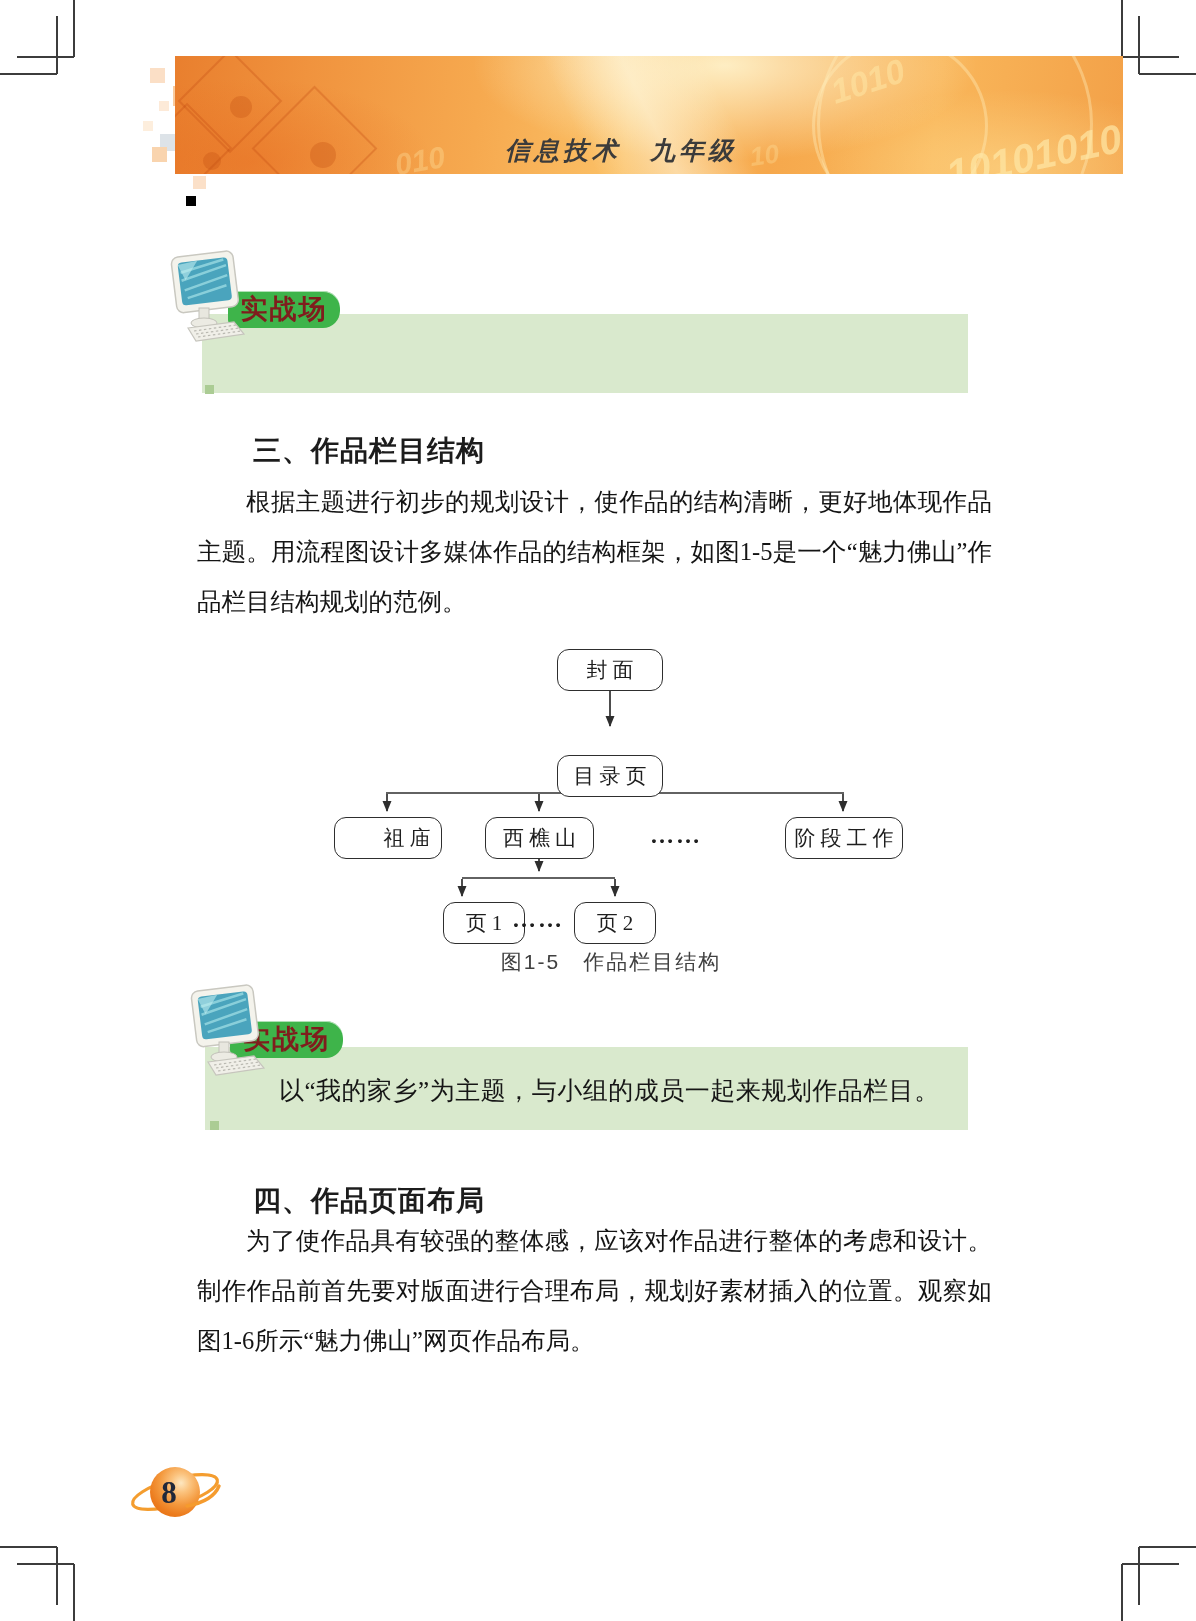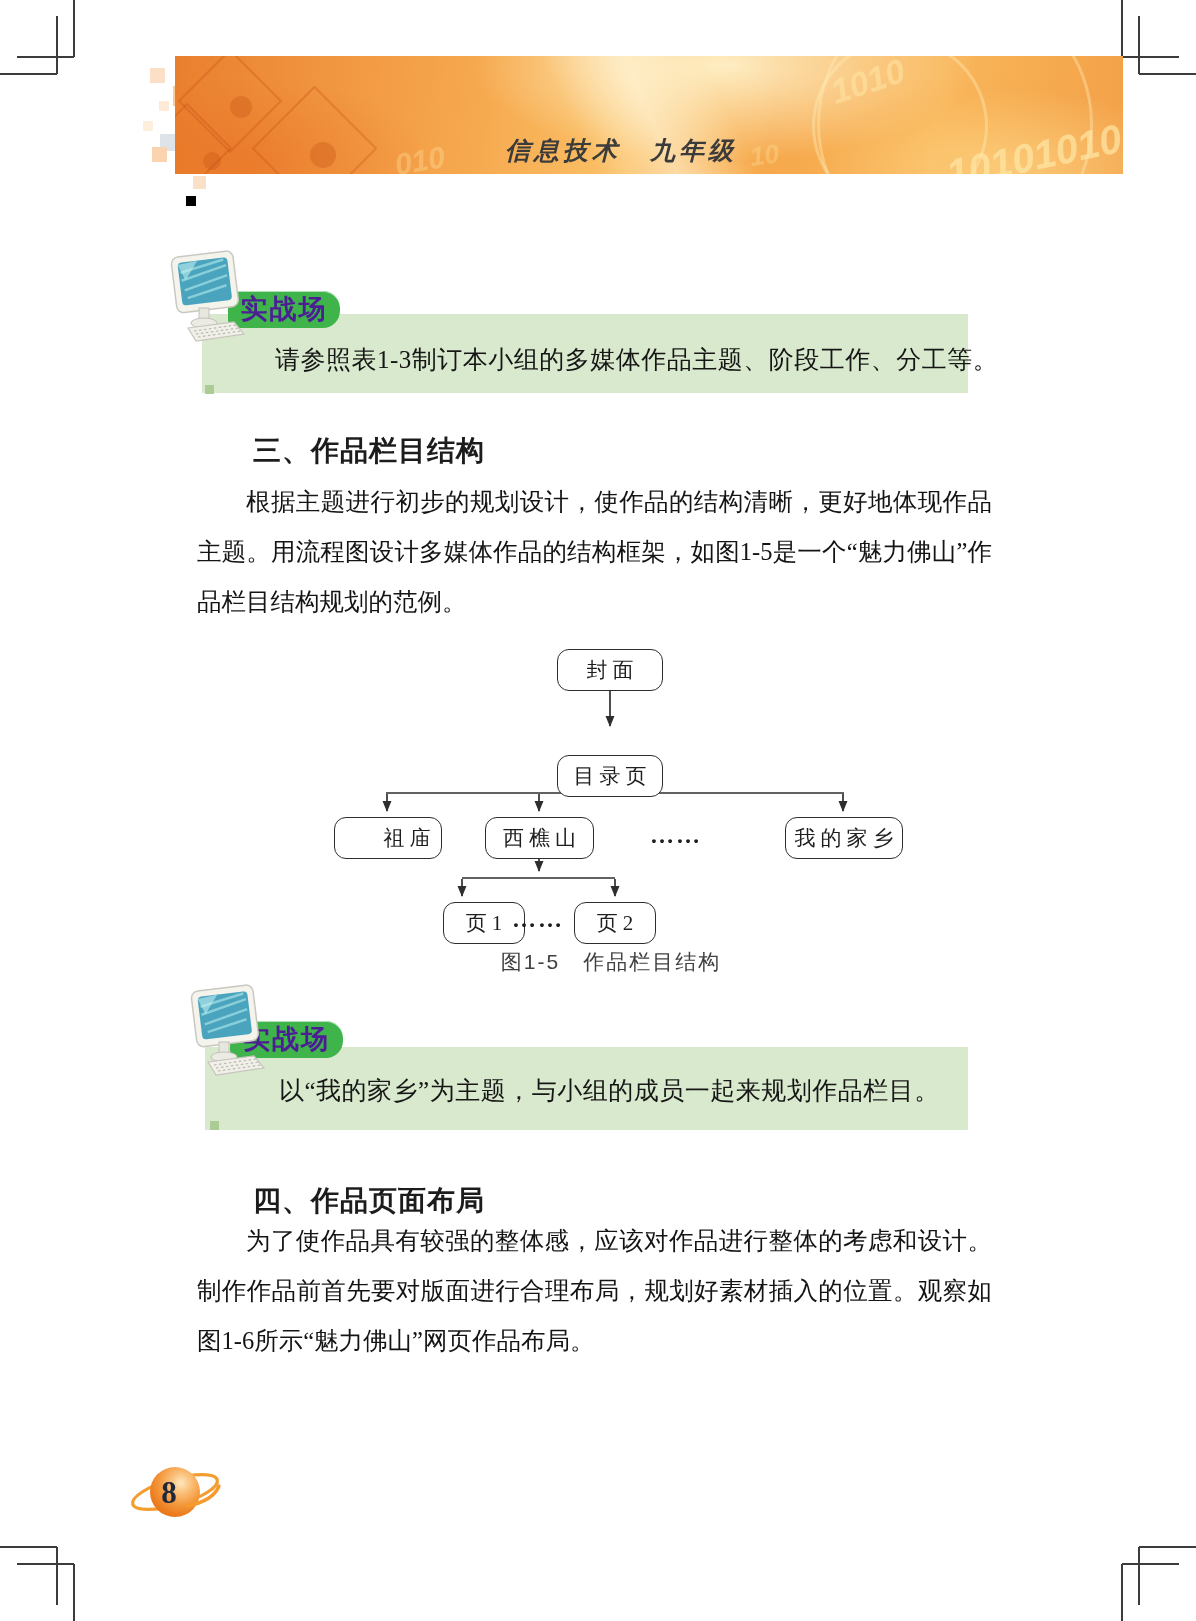--- a/index.html
+++ b/index.html
@@ -22,21 +22,21 @@
   .hex{position:absolute;border:2px solid rgba(190,70,15,.28);transform:rotate(45deg);}
   .moleculedot{position:absolute;border-radius:50%;background:rgba(195,80,20,.32);}
   .banner-title{position:absolute;left:505px;top:134px;width:240px;
       font-family:"Liberation Sans","DejaVu Sans",sans-serif;font-weight:bold;font-style:italic;
       font-size:25px;letter-spacing:4px;color:#3b3b3b;white-space:nowrap;}
 
   
   .greenbox{position:absolute;background:#d9e9cd;}
   .notch{position:absolute;width:9px;height:9px;background:#abcc94;}
   .badge{position:absolute;background:#3eb44a;border-radius:8px 17px 17px 8px;
-      color:#4c1d95;font-family:"Liberation Sans","DejaVu Sans",sans-serif;font-weight:bold;
+      color:#7f1d1d;font-family:"Liberation Sans","DejaVu Sans",sans-serif;font-weight:bold;
       font-size:27px;letter-spacing:2px;text-align:center;line-height:37px;
       box-shadow:0 1px 0 rgba(255,255,255,.6) inset;}
   .practice-text{position:absolute;font-size:25px;letter-spacing:.5px;color:#161616;white-space:nowrap;}
 
   
   .h-sec{position:absolute;left:253px;font-family:"Liberation Sans","DejaVu Sans",sans-serif;
       font-weight:bold;font-size:28px;color:#1c1c1c;letter-spacing:1px;}
   .para{position:absolute;left:197px;width:795px;font-size:24.5px;line-height:50px;
       text-align:justify;text-indent:2em;color:#141414;}
 
@@ -104,21 +104,20 @@
       <rect x="8" y="6" width="62" height="56" rx="7" fill="#f4f3ec" stroke="#c9c8c0" stroke-width="1.5"></rect>
       <rect x="14" y="12" width="50" height="43" rx="4" fill="#4aa4bd"></rect>
       <path d="M16,22 L60,14 M16,30 L62,20 M18,40 L62,30 M20,48 L60,40" stroke="#9fdde4" stroke-width="2.5" opacity=".75" fill="none"></path>
       <path d="M14,14 L34,12 L20,30 Z" fill="#bfeef0" opacity=".6"></path>
     </g>
     <rect x="33" y="60" width="10" height="13" fill="#e8e7df" stroke="#c2c1b9" stroke-width="1"></rect>
     <ellipse cx="38" cy="75" rx="13" ry="5" fill="#ecebe3" stroke="#c2c1b9" stroke-width="1"></ellipse>
     <path d="M22,80 L68,74 L78,86 L30,93 Z" fill="#f0efe8" stroke="#c6c5bd" stroke-width="1.2"></path>
     <path d="M28,83 L70,77 M30,86 L73,80 M32,89 L75,83" stroke="#b9b8b0" stroke-width="1.2" stroke-dasharray="2.5 2.5" fill="none"></path>
   </svg>
-  <div class="practice-text" style="left:275px;top:343px;">请参照表1-3制订本小组的多媒体作品主题、阶段工作、分工等。</div>
 
   <div class="h-sec" style="top:432px;">三、作品栏目结构</div>
   <div class="para" style="top:477px;">根据主题进行初步的规划设计，使作品的结构清晰，更好地体现作品主题。用流程图设计多媒体作品的结构框架，如图1-5是一个“魅力佛山”作品栏目结构规划的范例。</div>
 
   <svg class="abs" style="left:0;top:0;" width="1196" height="1621" viewBox="0 0 1196 1621" fill="none">
     <defs>
       <marker id="arr" markerUnits="userSpaceOnUse" markerWidth="12" markerHeight="10" refX="10" refY="4.5" orient="auto">
         <path d="M0,0 L11,4.5 L0,9 Z" fill="#2e2e2e" stroke="none"></path>
       </marker>
     </defs>
@@ -134,21 +133,21 @@
       <path d="M462,879 L462,896" marker-end="url(#arr)"></path>
       <path d="M615,879 L615,896" marker-end="url(#arr)"></path>
     </g>
   </svg>
   <div>
     <div class="fc-node" style="left:557px;top:649px;width:106px;height:42px;">封面</div>
     <div class="fc-node" style="left:557px;top:731px;width:106px;height:42px;margin-top:24px;">目录页</div>
     <div class="fc-node" style="left:334px;top:817px;width:108px;height:42px;padding-left:38px;">祖庙</div>
     <div class="fc-node" style="left:485px;top:817px;width:109px;height:42px;">西樵山</div>
     <div class="fc-dots" style="left:650px;top:828px;">……</div>
-    <div class="fc-node" style="left:785px;top:817px;width:118px;height:42px;">我的家乡</div>
+    <div class="fc-node" style="left:785px;top:817px;width:118px;height:42px;">阶段工作</div>
     <div class="fc-node" style="left:443px;top:902px;width:82px;height:42px;">页1</div>
     <div class="fc-dots" style="left:512px;top:912px;">……</div>
     <div class="fc-node" style="left:574px;top:902px;width:82px;height:42px;">页2</div>
   </div>
   <div class="fig-caption">图1-5　作品栏目结构</div>
 
   <div class="greenbox" style="left:205px;top:1047px;width:763px;height:83px;"></div>
   <div class="notch" style="left:210px;top:1121px;"></div>
   <div class="badge" style="left:230px;top:1021px;width:113px;height:37px;">实战场</div>
   <svg class="abs" style="left:186px;top:982px;" width="80" height="95" viewBox="0 0 80 95">

